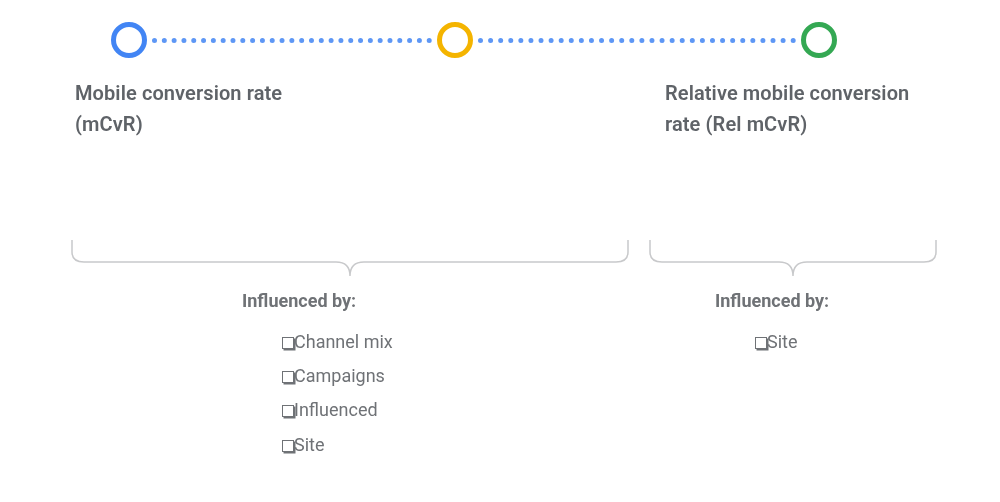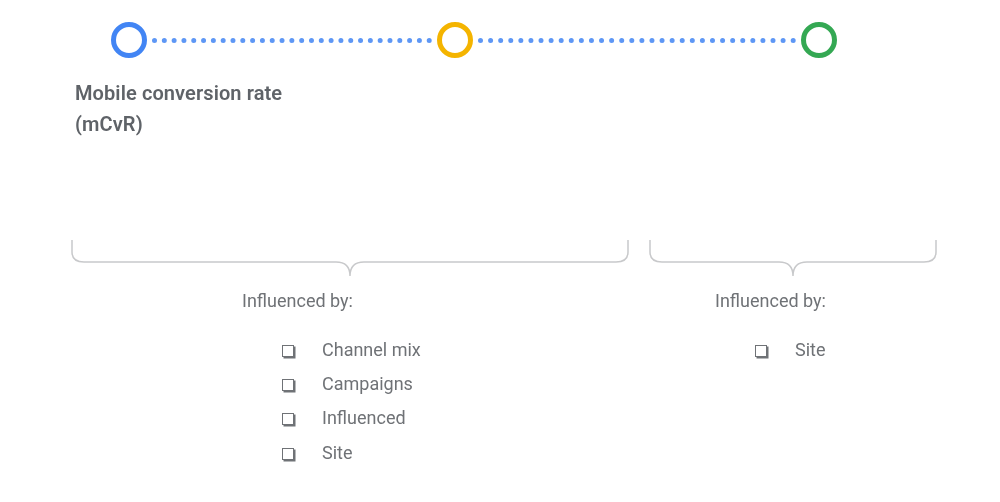--- a/index.html
+++ b/index.html
@@ -61,32 +61,31 @@
   }
   .brace-left  { left: 70px;  top: 238px; }
   .brace-right { left: 648px; top: 238px; }
 
   .influenced {
     position: absolute;
     font-size: 18px;
     color: #6f7276;
   }
   .inf-heading {
-    font-weight: 400;
-    margin-bottom: 22px;
+    font-weight: 700;
+    margin-bottom: 14px;
   }
   .inf-list {
     list-style: none;
     padding: 0;
     margin: 0;
   }
   .inf-list li {
     display: flex;
     align-items: center;
-    gap: 28px;
     line-height: 1.9;
   }
   .bullet-box {
     display: inline-block;
     width: 12px;
     height: 12px;
     border: 1.5px solid #6f7276;
     position: relative;
     top: 1px;
     box-shadow: 1.5px 1.5px 0 0 #6f7276;
@@ -101,20 +100,21 @@
 <div class="canvas">
 
   <div class="dot-line dots-01"></div>
   <div class="dot-line dots-12"></div>
 
   <div class="node-circle node-0" style="--c0: #4285F4; border-color: rgb(66, 133, 244);"></div>
   <div class="node-circle node-1" style="--c1: #F4B400; border-color: rgb(244, 180, 0);"></div>
   <div class="node-circle node-2" style="--c2: #34A853; border-color: rgb(52, 168, 83);"></div>
 
   <div class="node-label label-0">Mobile conversion rate (mCvR)</div>
+  <div class="node-label label-2">Relative mobile conversion rate (Rel mCvR)</div>
 
   <svg class="brace brace-left" width="560" height="48">
     <path d="M 2 2
              L 2 14
              Q 2 24 14 24
              L 266 24
              Q 280 24 280 38
              Q 280 24 294 24
              L 546 24
              Q 558 24 558 14

